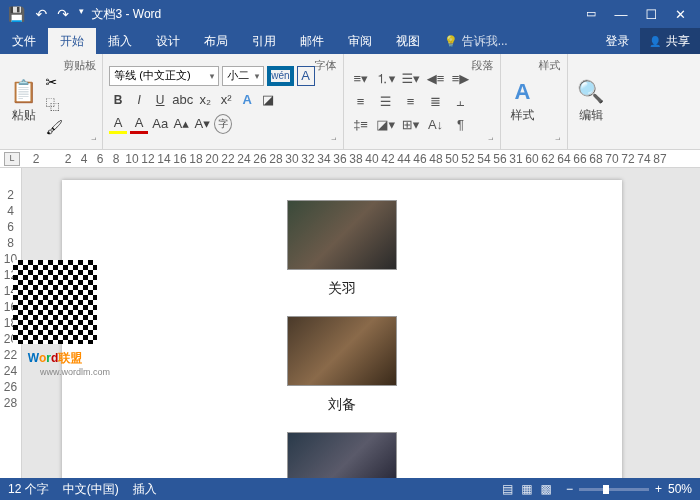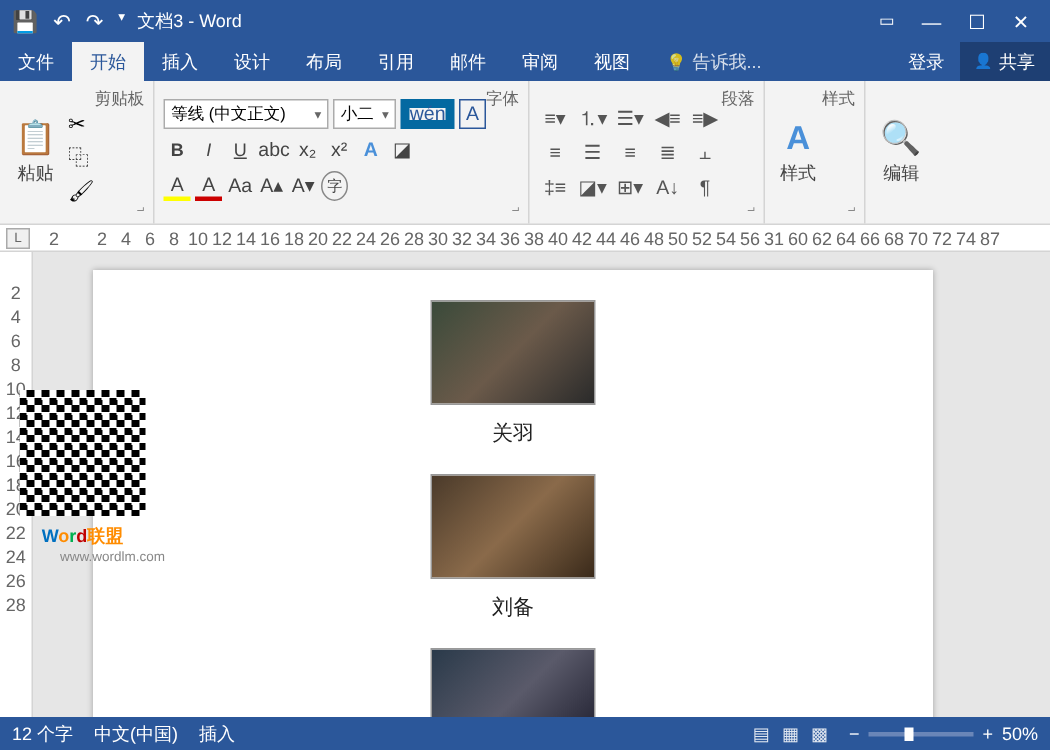--- a/index.html
+++ b/index.html
@@ -117,21 +117,21 @@
     </div>
     <div class="group-label">剪贴板</div>
   </div>
 
   <div class="group" style="min-width:210px">
     <div class="group-body">
       <div class="fontcol">
         <div class="fontrow">
           <div class="fsel">等线 (中文正文)</div>
           <div class="fsel sz">小二</div>
-          <div class="ibtn" style="border:6px solid #0369a1;color:#2b579a;font-size:13px">wén</div>
+          <div class="ibtn" style="border:4px solid #0369a1;color:#2b579a;font-size:10px">wén</div>
           <div class="ibtn" style="border:1px solid #2b579a;color:#2b579a">A</div>
         </div>
         <div class="fontrow">
           <div class="ibtn">
               <b>B</b>
             </div>
           <div class="ibtn">
               <i>I</i>
             </div>
           <div class="ibtn">

